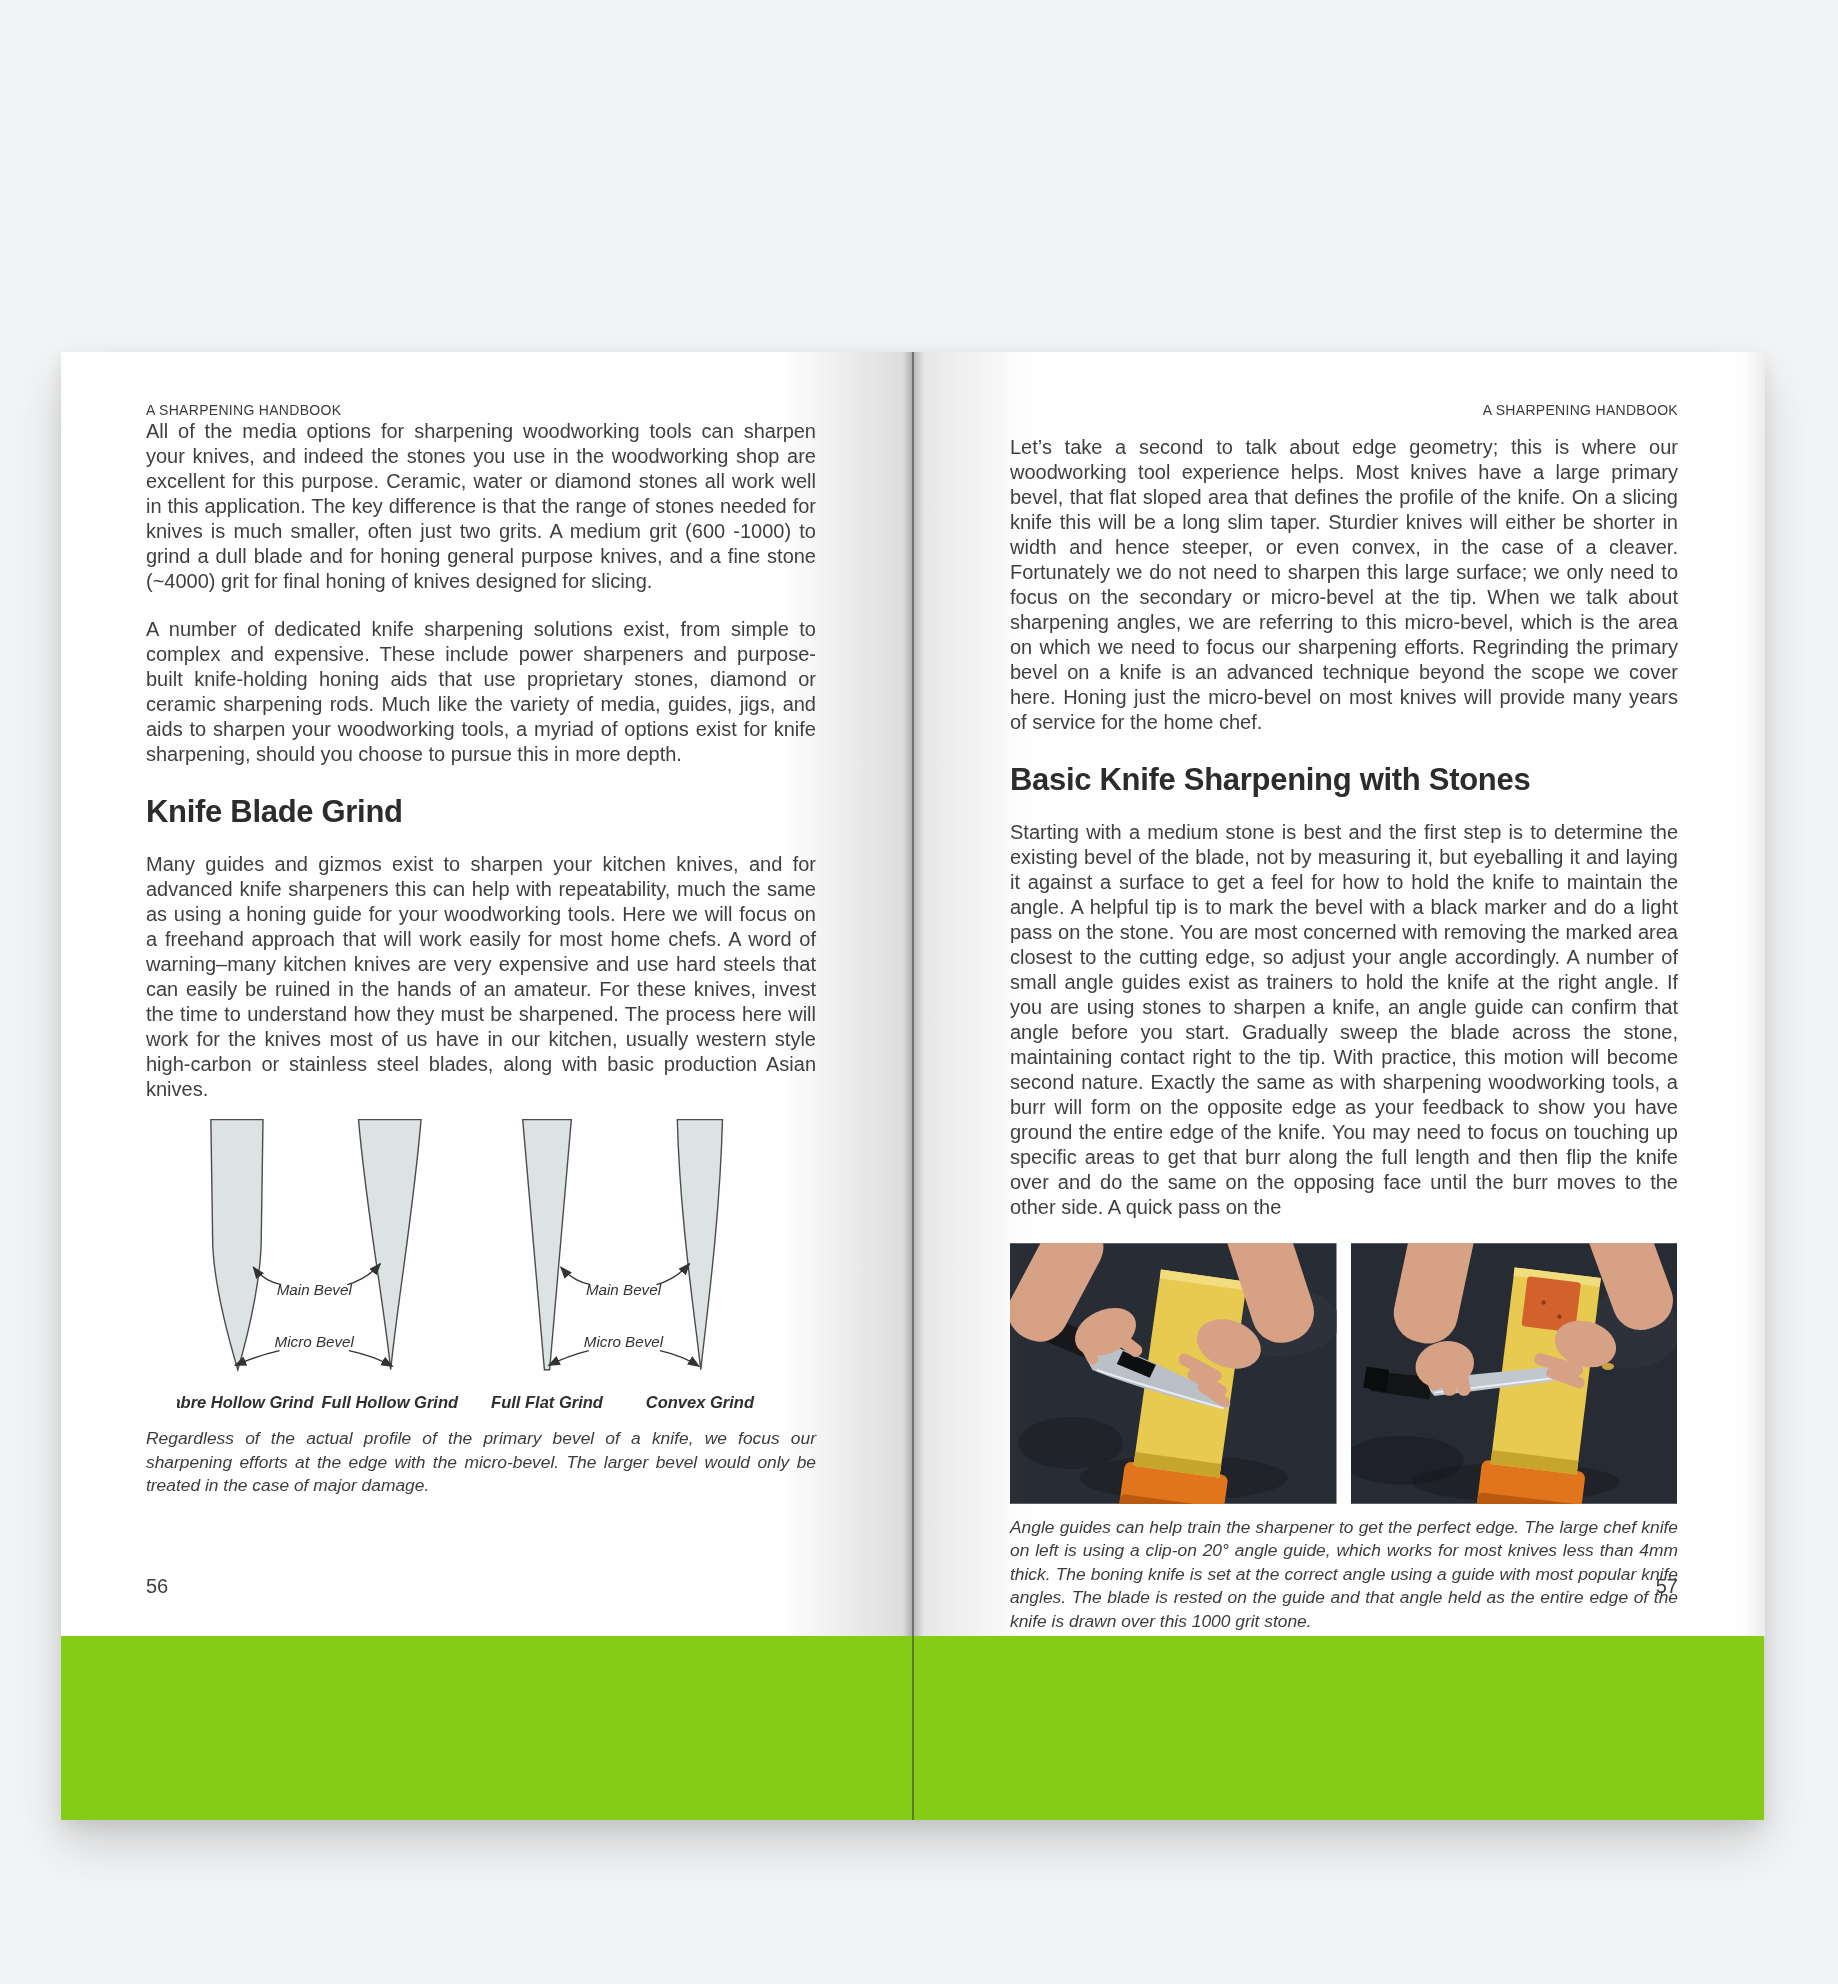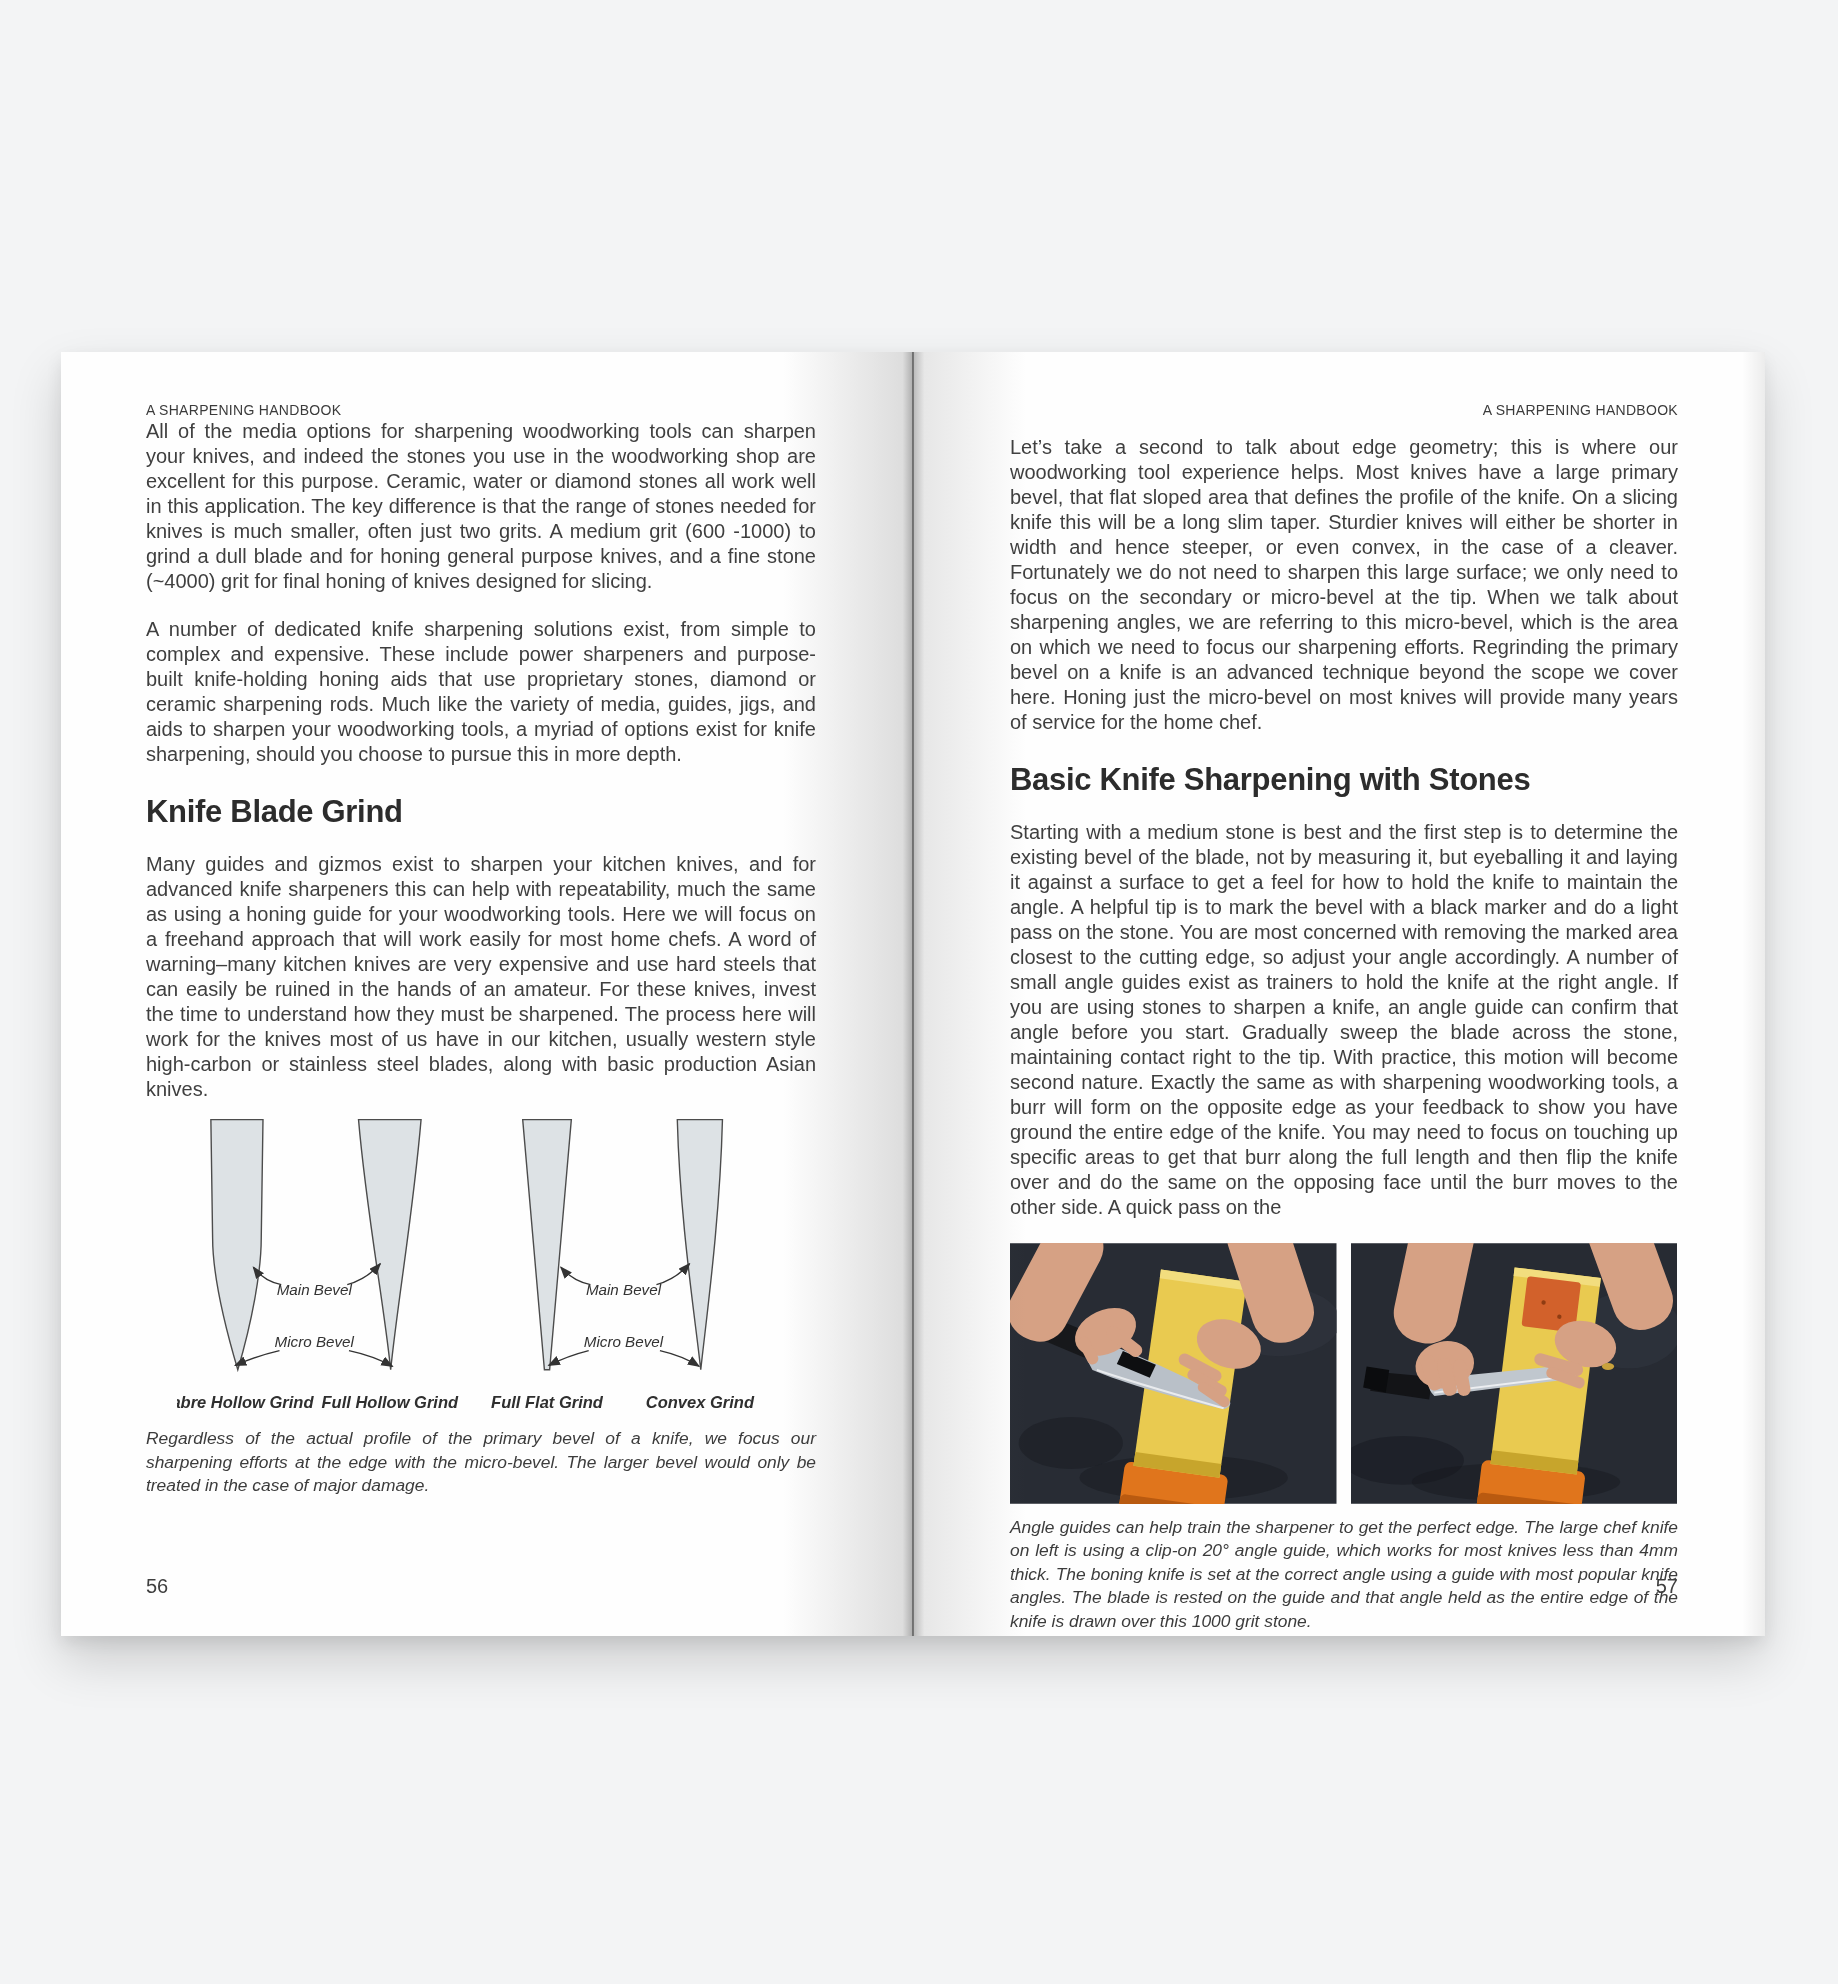--- a/index.html
+++ b/index.html
@@ -4,23 +4,23 @@
 <style>
   html,body{margin:0;padding:0;}
   body{
     width:1839px;height:1985px;
     background:#f3f4f5;
     font-family:"Liberation Sans","DejaVu Sans",sans-serif;
     position:relative;overflow:hidden;
     -webkit-font-smoothing:antialiased;
   }
   .book{
-    position:absolute;left:61px;top:352px;width:1703px;height:1284px;
+    position:absolute;left:61px;top:352px;width:1703px;height:1468px;
     box-shadow:0 24px 48px rgba(0,0,0,0.16),0 7px 15.6px rgba(0,0,0,0.08);
-    background:#6d28d9;
+    background:#84cc16;
   }
   .page{
     position:absolute;top:0;height:1284px;width:852px;
     background:#fefefe;box-sizing:border-box;
   }
   .page-left{left:0;padding:50px 97px 0 85px;}
   .page-right{left:852px;padding:50px 87px 0 97px;}
   
   .page-left::after{
     content:"";position:absolute;top:0;right:0;width:130px;height:100%;

